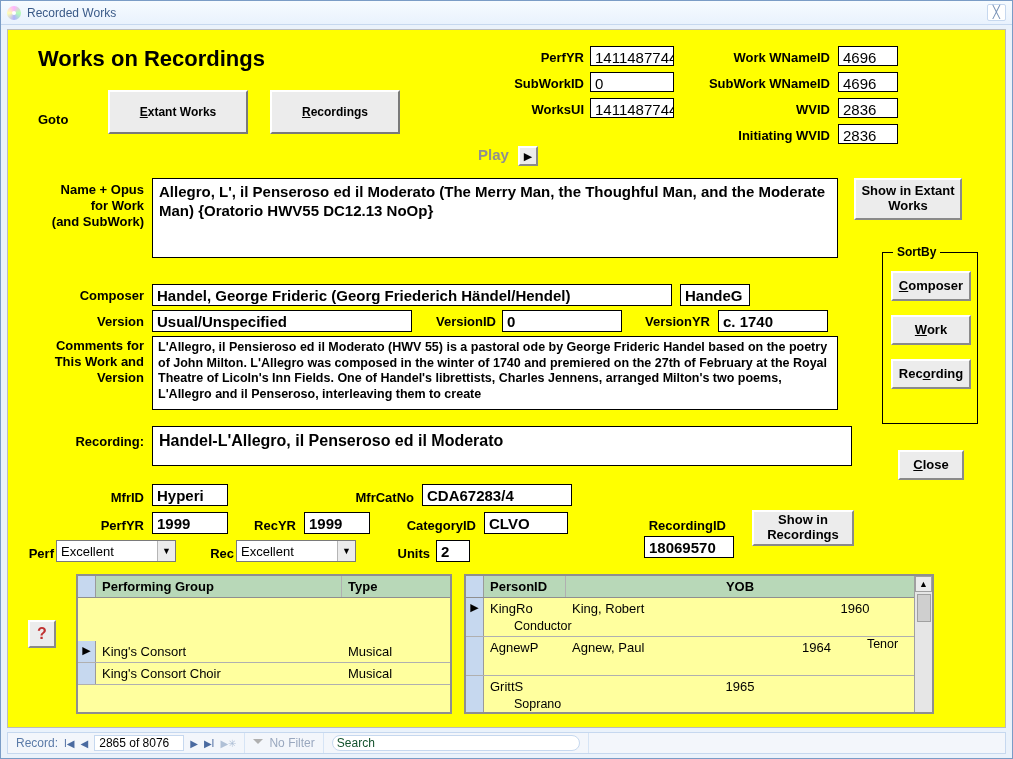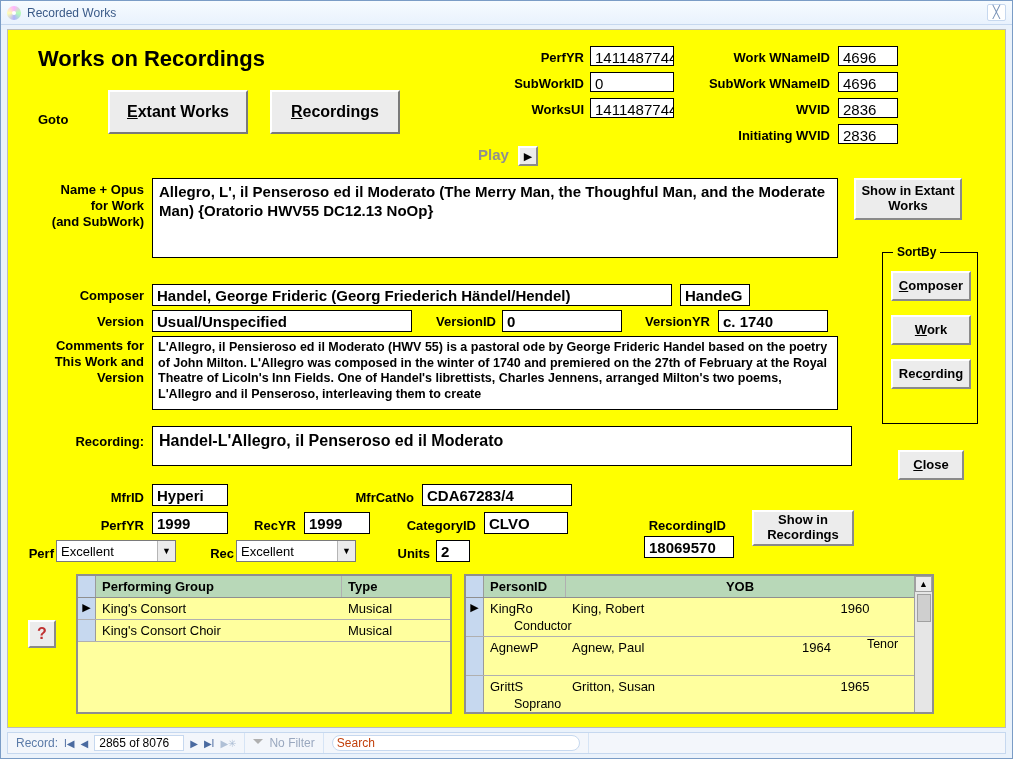--- a/index.html
+++ b/index.html
@@ -71,21 +71,21 @@
   }
   .bigbtn {
     position: absolute;
     background: #ececec;
     border-top: 2px solid #fff;
     border-left: 2px solid #fff;
     border-right: 2px solid #7a7a7a;
     border-bottom: 2px solid #7a7a7a;
     font-family: "Arial Black", Arial, sans-serif;
     font-weight: 900;
-    font-size: 16px;
+    font-size: 12px;
     display: flex;
     align-items: center;
     justify-content: center;
     cursor: pointer;
   }
   .midbtn {
     position: absolute;
     background: #ececec;
     border-top: 2px solid #fff;
     border-left: 2px solid #fff;
@@ -364,21 +364,21 @@
     <div class="combo" style="left:228px;top:510px;width:120px;height:22px;">
       <span>Excellent</span>
       <span class="arrow">▼</span>
     </div>
     <div class="lbl" style="left:378px;top:516px;width:44px;">Units</div>
     <div class="field field-ab" style="left:428px;top:510px;width:34px;height:22px;">2</div>
     <div class="field field-ab" style="left:636px;top:506px;width:90px;height:22px;text-align:left;">18069570</div>
 
     <div class="helpbtn" style="left:20px;top:590px;">?</div>
 
-    <div class="grid" style="left:68px;top:544px;width:376px;height:140px;">
+    <div class="grid" style="left:68px;top:544px;width:376px;height:140px;gap:43px;">
       <div class="grid-head">
         <div class="rowsel"></div>
         <div class="gh-cell" style="width:246px;">Performing Group</div>
         <div class="gh-cell" style="flex:1;border-right:none;">Type</div>
       </div>
       <div class="grid-body">
         <div class="grow">
           <div class="rowsel">▶</div>
           <div class="gcell" style="width:246px;">King's Consort</div>
           <div class="gcell" style="flex:1;">Musical</div>
@@ -419,21 +419,20 @@
                 <div class="gcell" style="flex:1;text-align:center;">1964</div>
               </div>
               <div class="subline">Tenor</div>
             </div>
           </div>
           <div class="grow" style="flex-wrap:wrap;">
             <div class="rowsel" style="height:38px;"></div>
             <div style="display:flex;flex-direction:column;flex:1;">
               <div style="display:flex;">
                 <div class="gcell" style="width:82px;">GrittS</div>
-                <div class="gcell" style="width:230px;">Gritton, Susan</div>
                 <div class="gcell" style="flex:1;text-align:center;">1965</div>
               </div>
               <div class="subline">Soprano</div>
             </div>
           </div>
         </div>
       </div>
       <div class="grid2-scroll">
         <div class="up">▲</div>
         <div class="thumb"></div>
@@ -450,16 +449,16 @@
       <input type="text" style="width: 90px;" value="2865 of 8076">
       <span class="navbtn">▶</span>
       <span class="navbtn">▶I</span>
       <span class="navbtn dis">▶✳</span>
     </div>
     <div class="seg" style="color:#9aa8bf;">
       <span class="funnel"></span>
       <span>No Filter</span>
     </div>
     <div class="seg" style="flex:0 0 240px;">
-      <input type="text" style="width: 248px; color: #c2410c; border-radius: 8px;" value="Search">
+      <input type="text" style="width: 248px; color: #14532d; border-radius: 8px;" value="Search">
     </div>
   </div>
 </div>
 
 </body></html>

